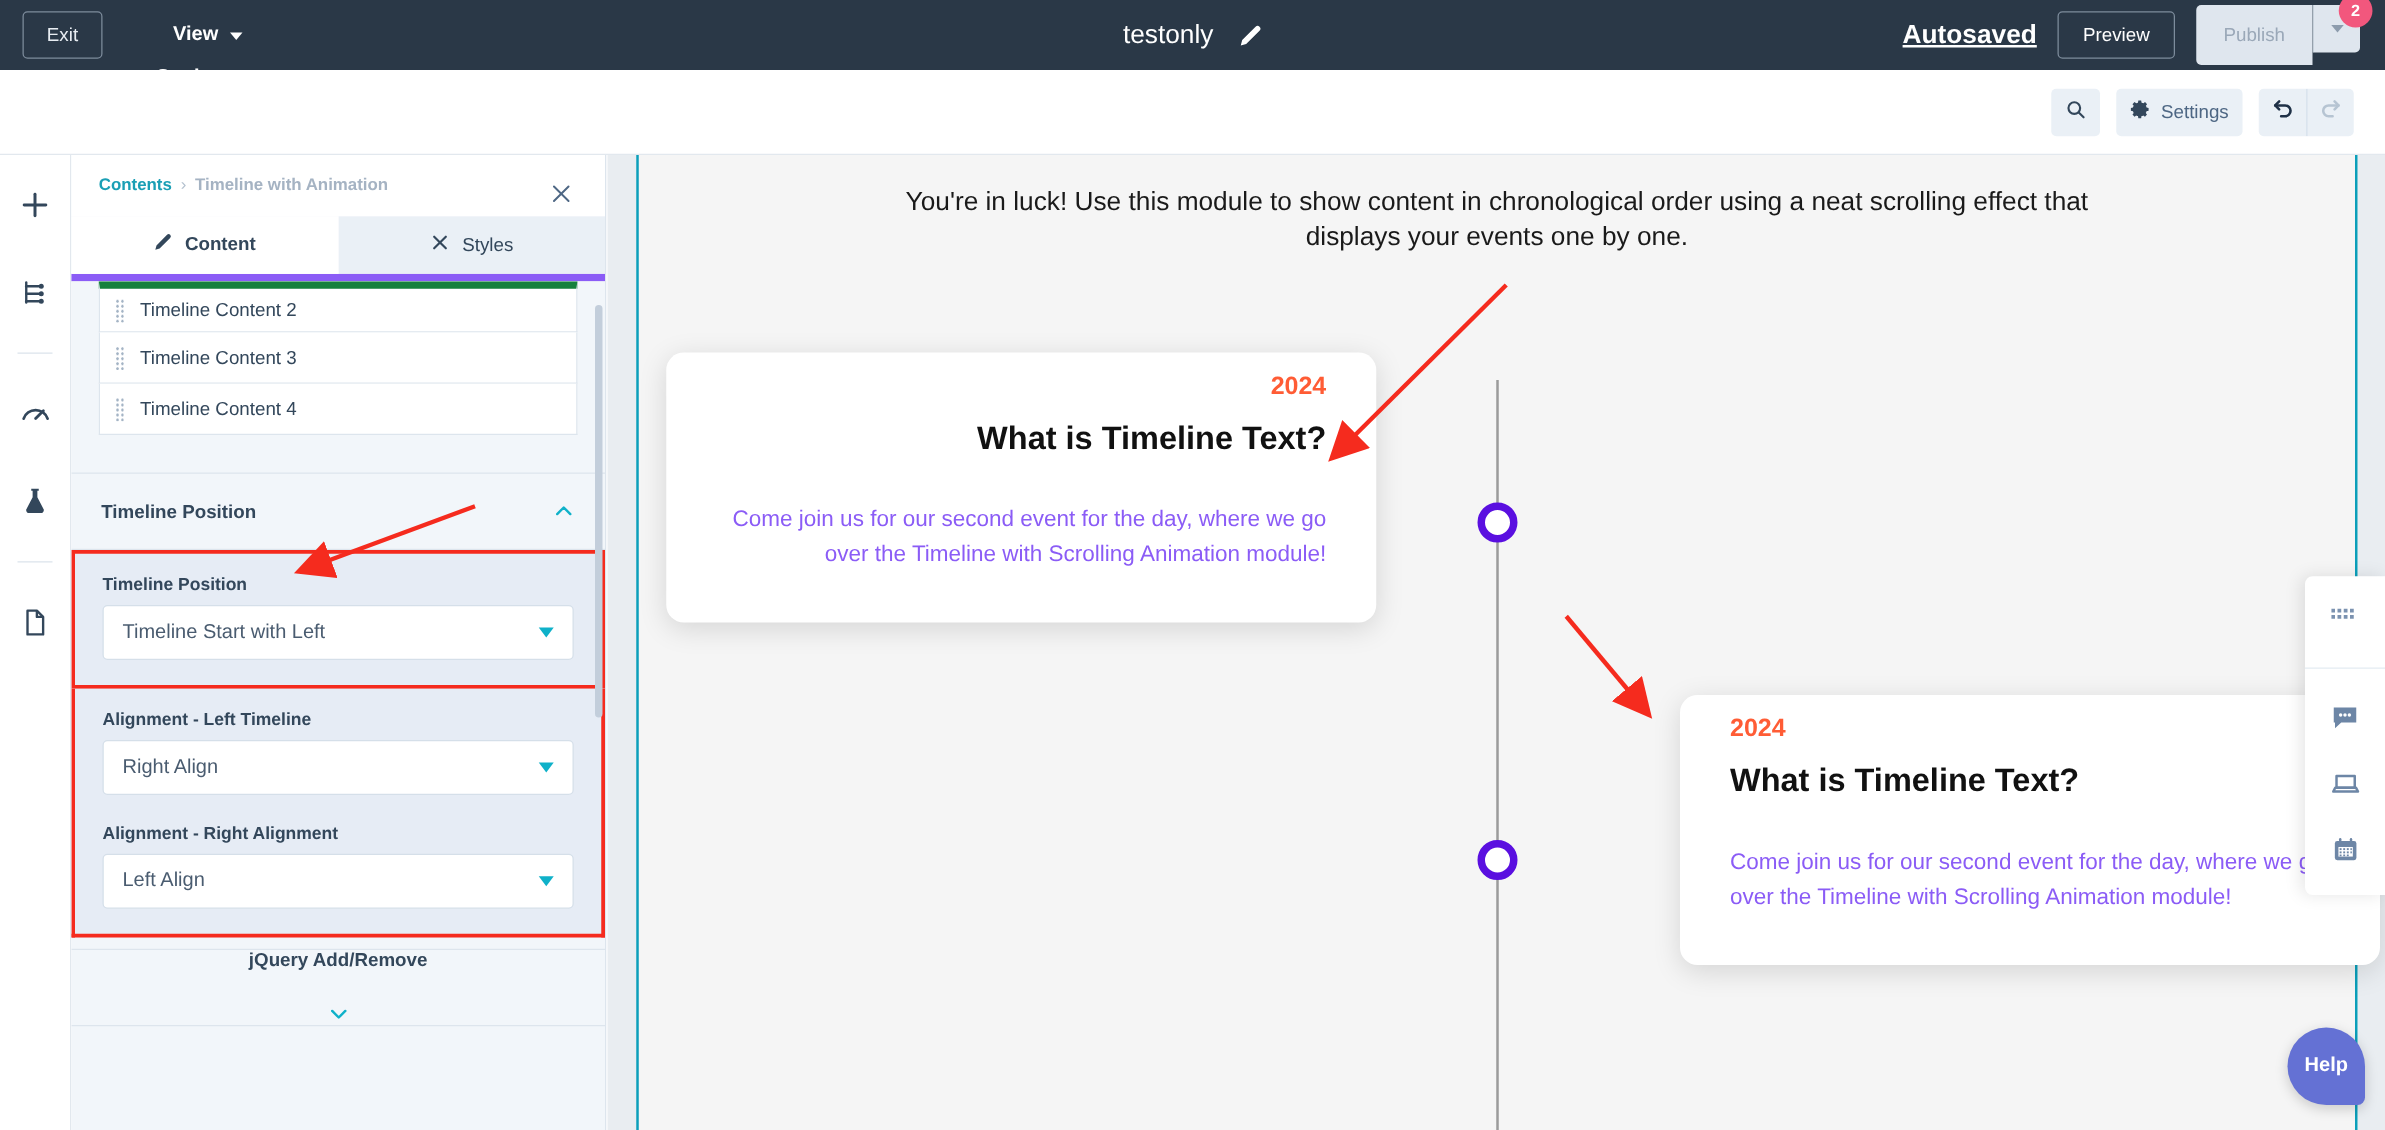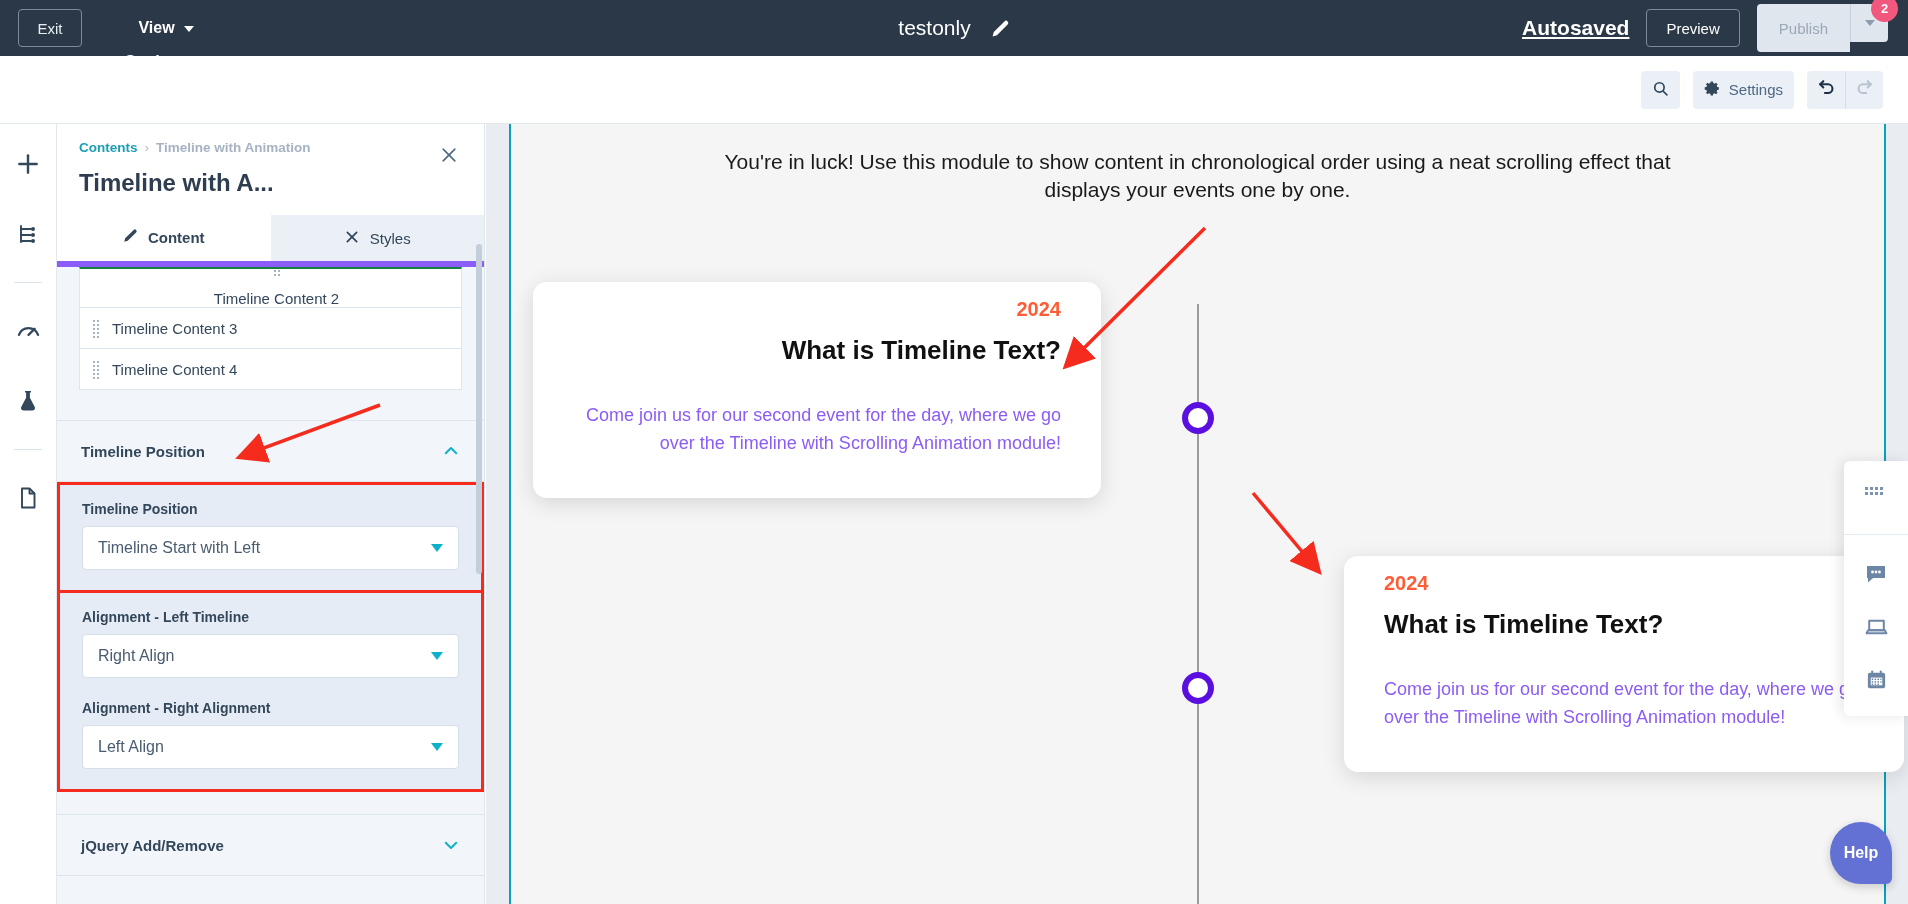--- a/index.html
+++ b/index.html
@@ -144,21 +144,21 @@
   .tab.active { background: #ffffff; font-weight: bold; border-bottom: 2px solid #ffffff; }
   .tab.inactive { background: #eaf0f6; }
 
   .panel-body { height: 676px; overflow: hidden; position: relative; }
   .list-wrap { background: #f2f6fa; padding: 0 22px; }
   .list-item {
     background: #ffffff; border: 1px solid #dde5ed; border-top: none;
     height: 41px; display: flex; align-items: center; gap: 13px;
     padding-left: 12px; font-size: 15px; color: #33475b; cursor: pointer;
   }
-  .list-item:first-child { border-top: 2px solid #15803d; flex-direction: column; }
+  .list-item:first-child { border-top: 6px solid #15803d; }
   .drag-dots {
     width: 7px; height: 19px;
     background-image: radial-gradient(#9fb0c2 1px, transparent 1.2px);
     background-size: 4px 4px;
     opacity: .95;
   }
 
   .section-head {
     height: 62px; margin-top: 30px;
     background: #f2f6fa;
@@ -385,21 +385,20 @@
   </div>
 </div>
 
 <div class="sidebar">
   <div class="panel-head">
     <div class="breadcrumb">
       <span class="bc-link">Contents</span>
       <span class="bc-sep">›</span>
       <span class="bc-current">Timeline with Animation</span>
     </div>
-    <div class="panel-title">Timeline with A...</div>
     <div class="close-x">
       <svg width="20" height="20" viewBox="0 0 24 24" fill="none" stroke="#4e6784" stroke-width="1.9" stroke-linecap="round">
         <line x1="5" y1="5" x2="19" y2="19"></line>
           <line x1="19" y1="5" x2="5" y2="19"></line>
       </svg>
     </div>
   </div>
 
   <div class="tabs">
     <div class="tab active">
@@ -461,21 +460,21 @@
         <span class="sel-caret"></span>
       </div>
       <div class="field-gap"></div>
       <div class="field-label">Alignment - Right Alignment</div>
       <div class="select-box">
         <span>Left Align</span>
         <span class="sel-caret"></span>
       </div>
     </div>
 
-    <div class="section-head" style="margin-top:22px;">
+    <div class="section-head" style="margin-top:9px;flex-direction:column;">
       <span class="section-title">jQuery Add/Remove</span>
       <span class="chev">
         <svg width="18" height="18" viewBox="0 0 24 24" fill="none" stroke="#0fb1c9" stroke-width="2.6" stroke-linecap="round" stroke-linejoin="round">
           <polyline points="5,9 12,16 19,9"></polyline>
         </svg>
       </span>
     </div>
   </div>
 
   <div class="sidebar-scrollbar" style="top:0;">

